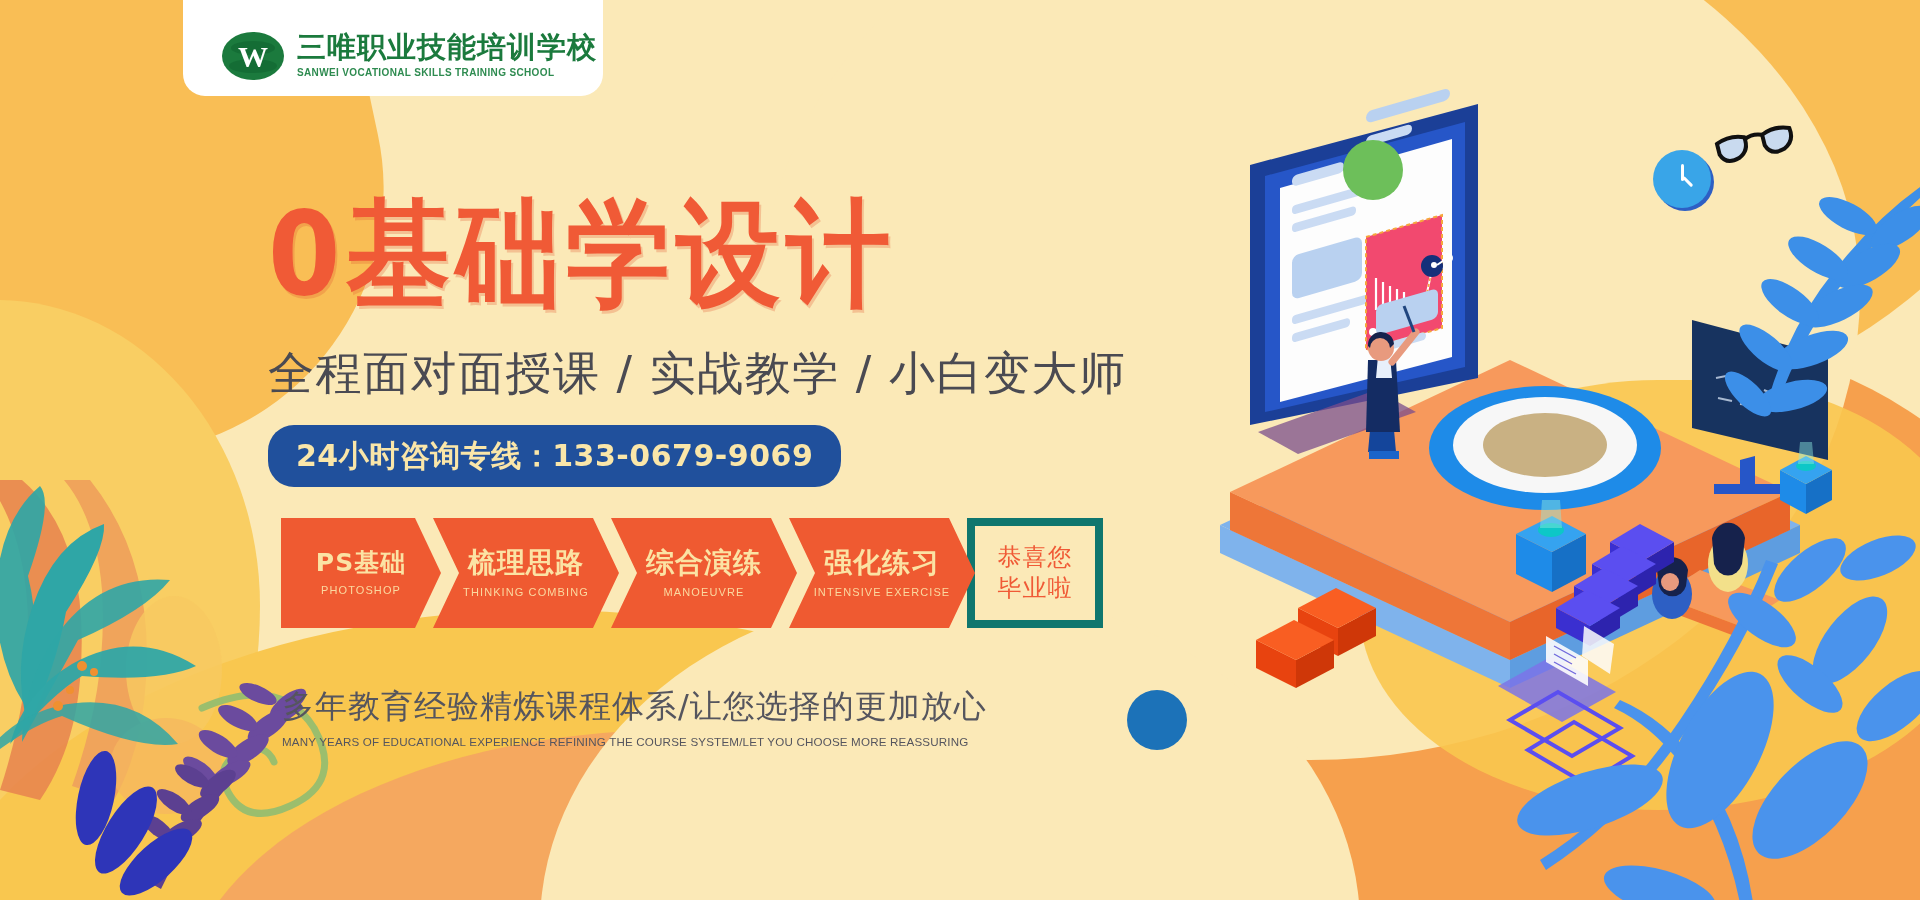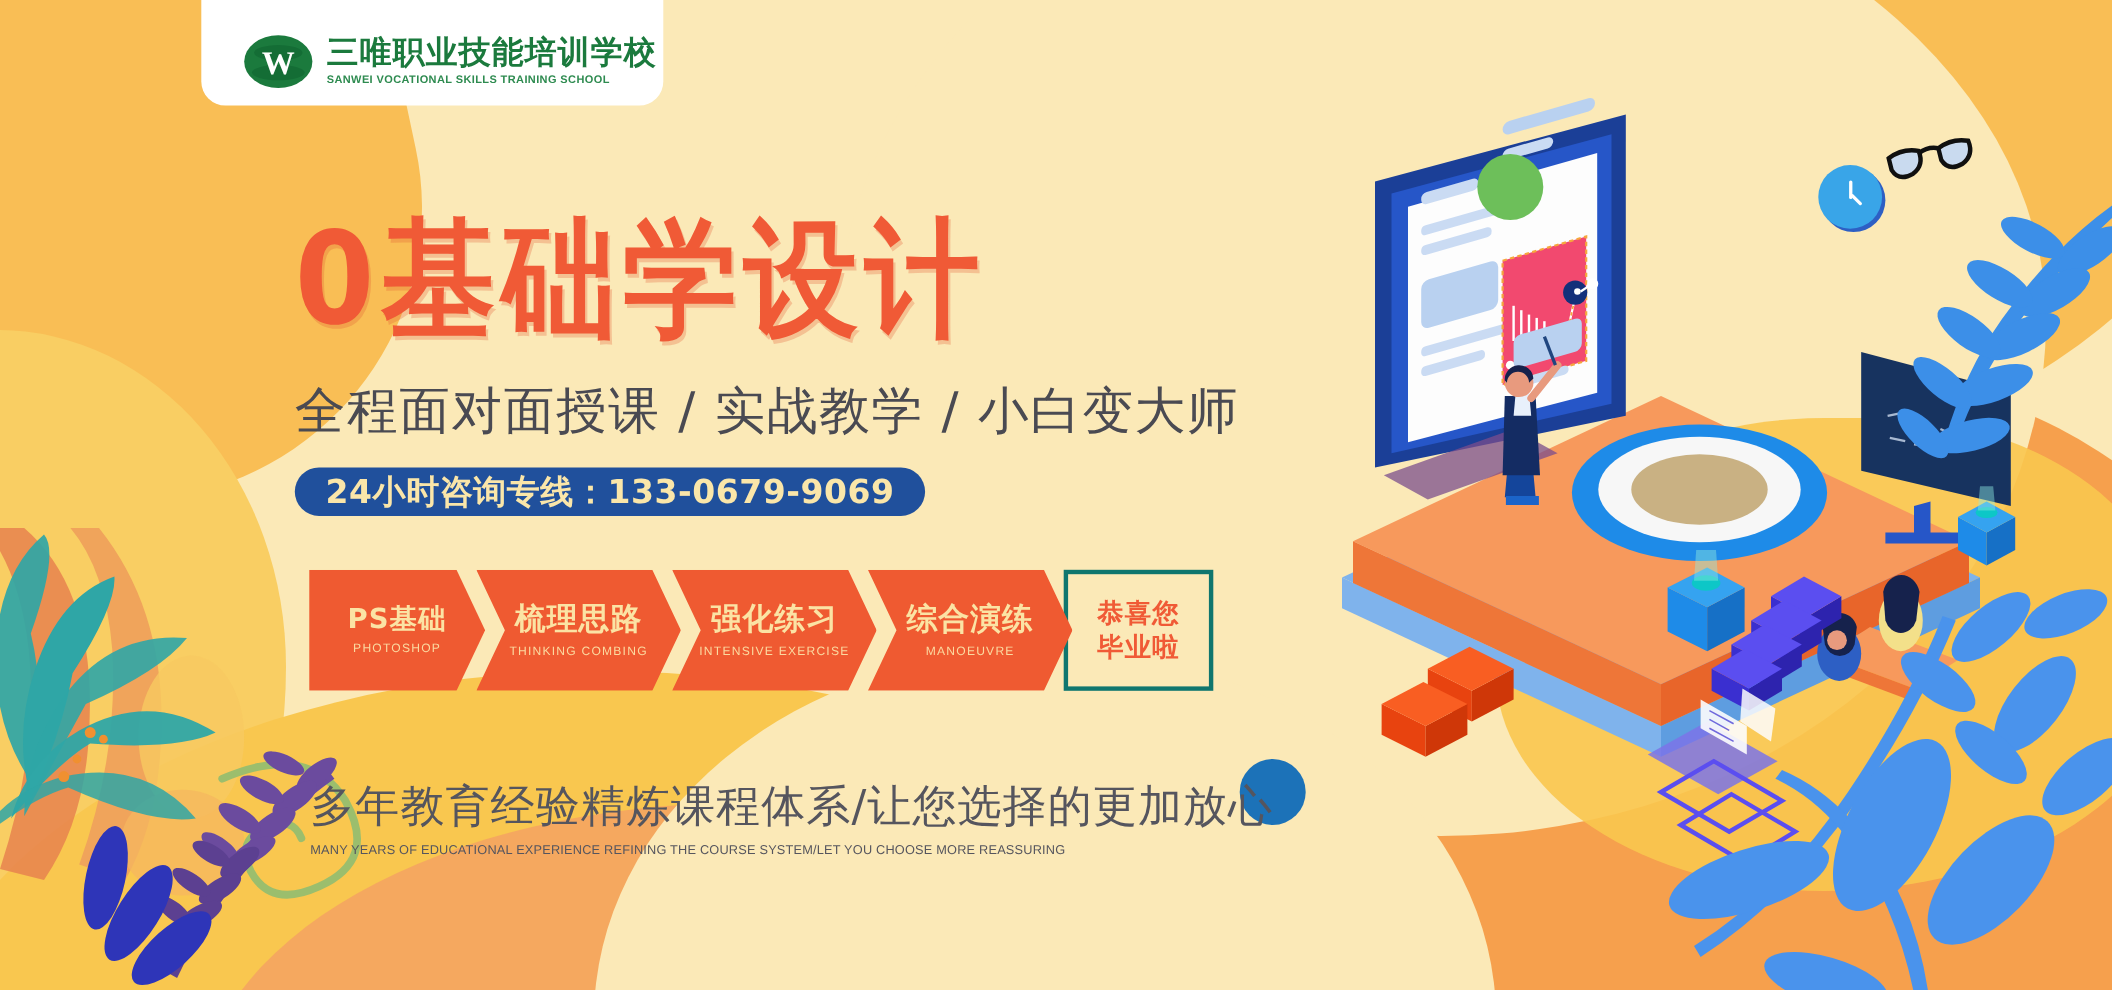--- a/index.html
+++ b/index.html
@@ -128,21 +128,21 @@
   .subhead{
     margin-top:44px;
     font-family:"DejaVu Sans",sans-serif;
     font-size:46px;font-weight:400;color:#4A4A52;
     letter-spacing:1.5px;white-space:nowrap;
   }
 
   .phone-pill{
     margin-top:20px;
     display:inline-flex;align-items:center;justify-content:center;
-    height:44px;padding:0 28px;
+    height:62px;padding:0 28px;
     background:#20509C;border-radius:26px;
     color:#FAE6A9;
     font-family:"DejaVu Sans",sans-serif;
     font-size:30px;font-weight:700;letter-spacing:.5px;
     white-space:nowrap;
   }
 
   
   .steps{
     position:absolute;left:281px;top:518px;
@@ -174,37 +174,37 @@
   }
   .step.s1 .step-cn{font-size:25px;}
   .step-en{
     margin-top:9px;
     font-size:11px;font-weight:500;letter-spacing:1.1px;
     color:#FBD9A0;white-space:nowrap;
   }
   .step-final{
     width:136px;height:110px;margin-left:-14px;
     background:#FBE9B7;
-    border:4px solid #0f766e;
+    border:8px solid #0f766e;
     box-sizing:border-box;
     display:flex;flex-direction:column;
     align-items:center;justify-content:center;
     color:#F05A36;
     font-family:"DejaVu Sans",sans-serif;
-    font-size:24px;font-weight:700;line-height:1.28;
+    font-size:24px;font-weight:400;line-height:1.28;
     letter-spacing:1px;
   }
   .step-final span{white-space:nowrap;}
 
   
   .tagline{position:absolute;left:282px;top:685px;width:820px;}
   .tagline-cn{
     font-family:"DejaVu Sans",sans-serif;
-    font-size:40px;font-weight:400;color:#55555E;
-    letter-spacing:1px;white-space:nowrap;margin-top:20px;
+    font-size:32px;font-weight:400;color:#55555E;
+    letter-spacing:1px;white-space:nowrap;
   }
   .tagline-en{
     margin-top:6px;
     font-size:11.6px;font-weight:500;color:#55555E;
     letter-spacing:.18px;white-space:nowrap;
   }
 
   
   .illus{position:absolute;left:1180px;top:60px;width:740px;height:720px;}
 </style>
@@ -516,28 +516,28 @@
 
   <div class="steps">
     <div class="step s1">
       <div class="step-cn">PS基础</div>
       <div class="step-en">PHOTOSHOP</div>
     </div>
     <div class="step s2">
       <div class="step-cn">梳理思路</div>
       <div class="step-en">THINKING COMBING</div>
     </div>
+    <div class="step s3">
+      <div class="step-cn">综合演练</div>
+      <div class="step-en">MANOEUVRE</div>
+    </div>
     <div class="step s4">
       <div class="step-cn">强化练习</div>
       <div class="step-en">INTENSIVE EXERCISE</div>
     </div>
-    <div class="step s3">
-      <div class="step-cn">综合演练</div>
-      <div class="step-en">MANOEUVRE</div>
-    </div>
     <div class="step-final">
       <span>恭喜您</span>
       <span>毕业啦</span>
     </div>
   </div>
 
   <div class="tagline">
     <div class="tagline-cn">多年教育经验精炼课程体系/让您选择的更加放心</div>
     <div class="tagline-en">MANY YEARS OF EDUCATIONAL EXPERIENCE REFINING THE COURSE SYSTEM/LET YOU CHOOSE MORE REASSURING</div>
   </div>

